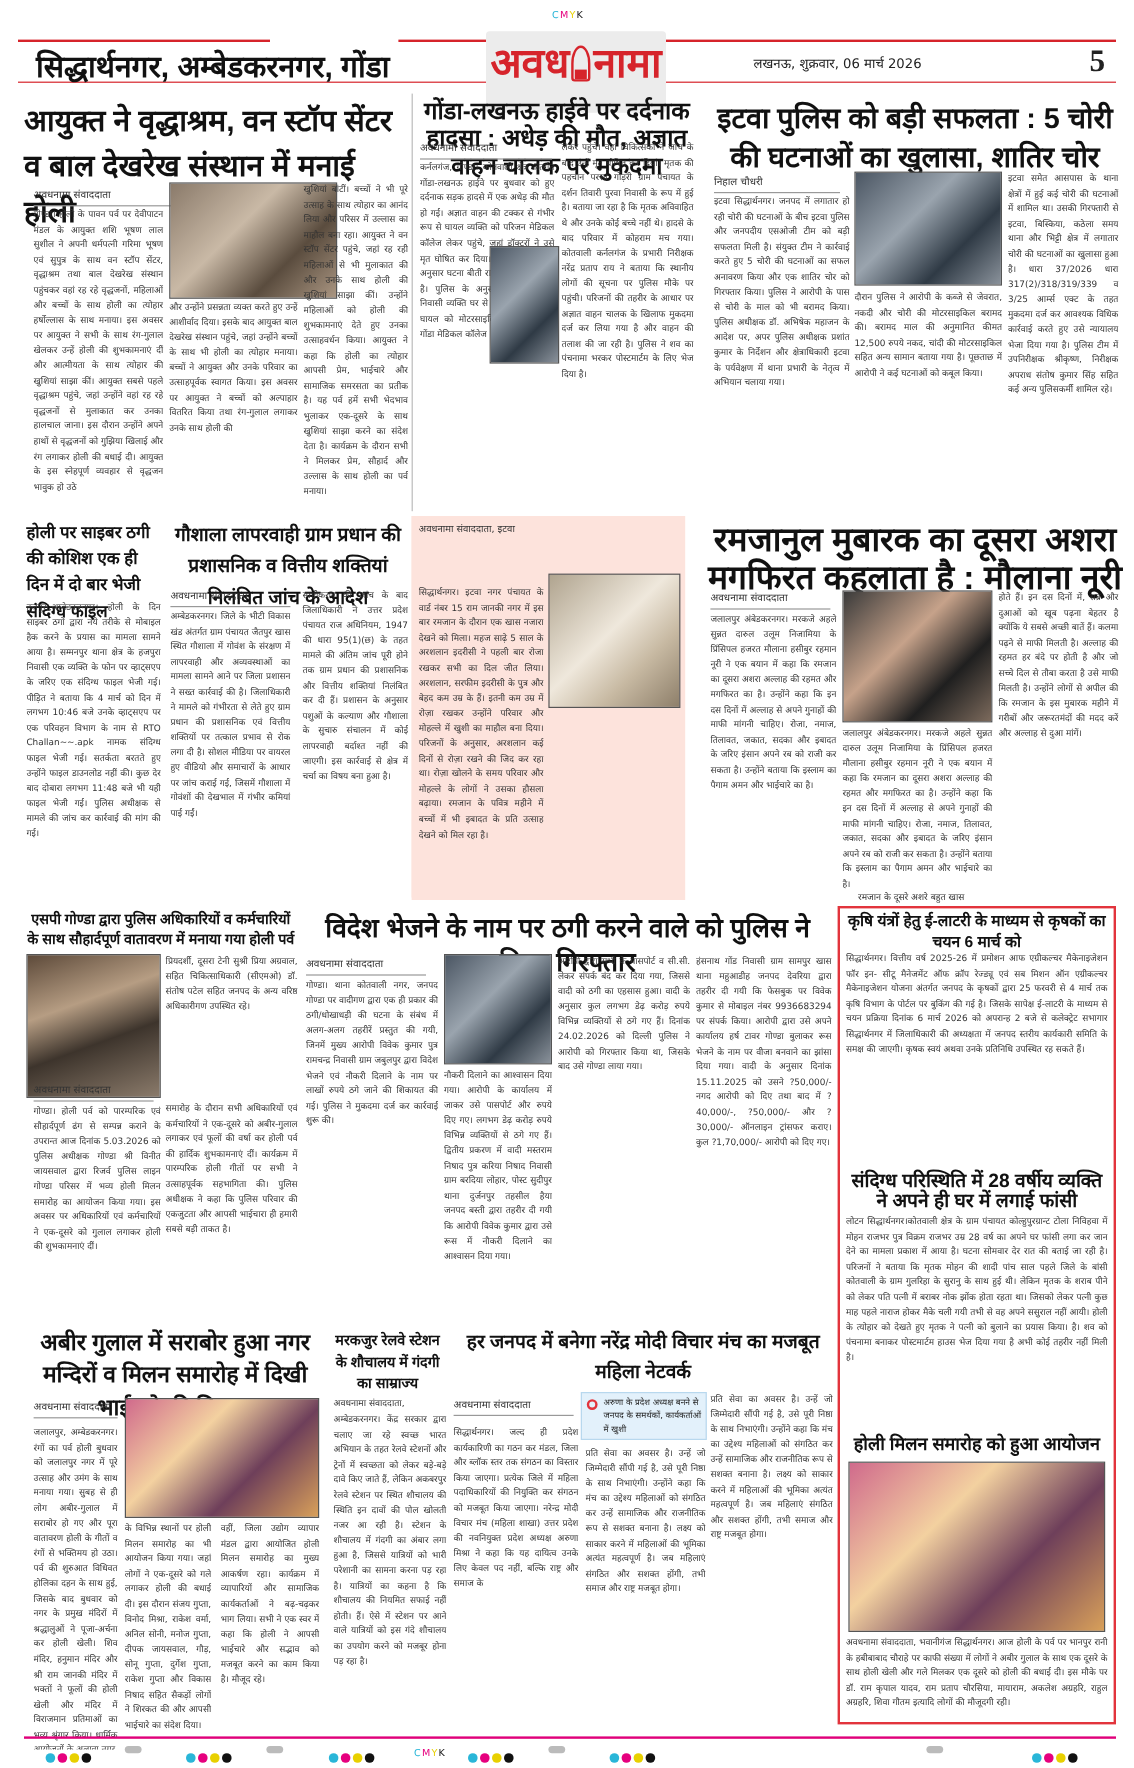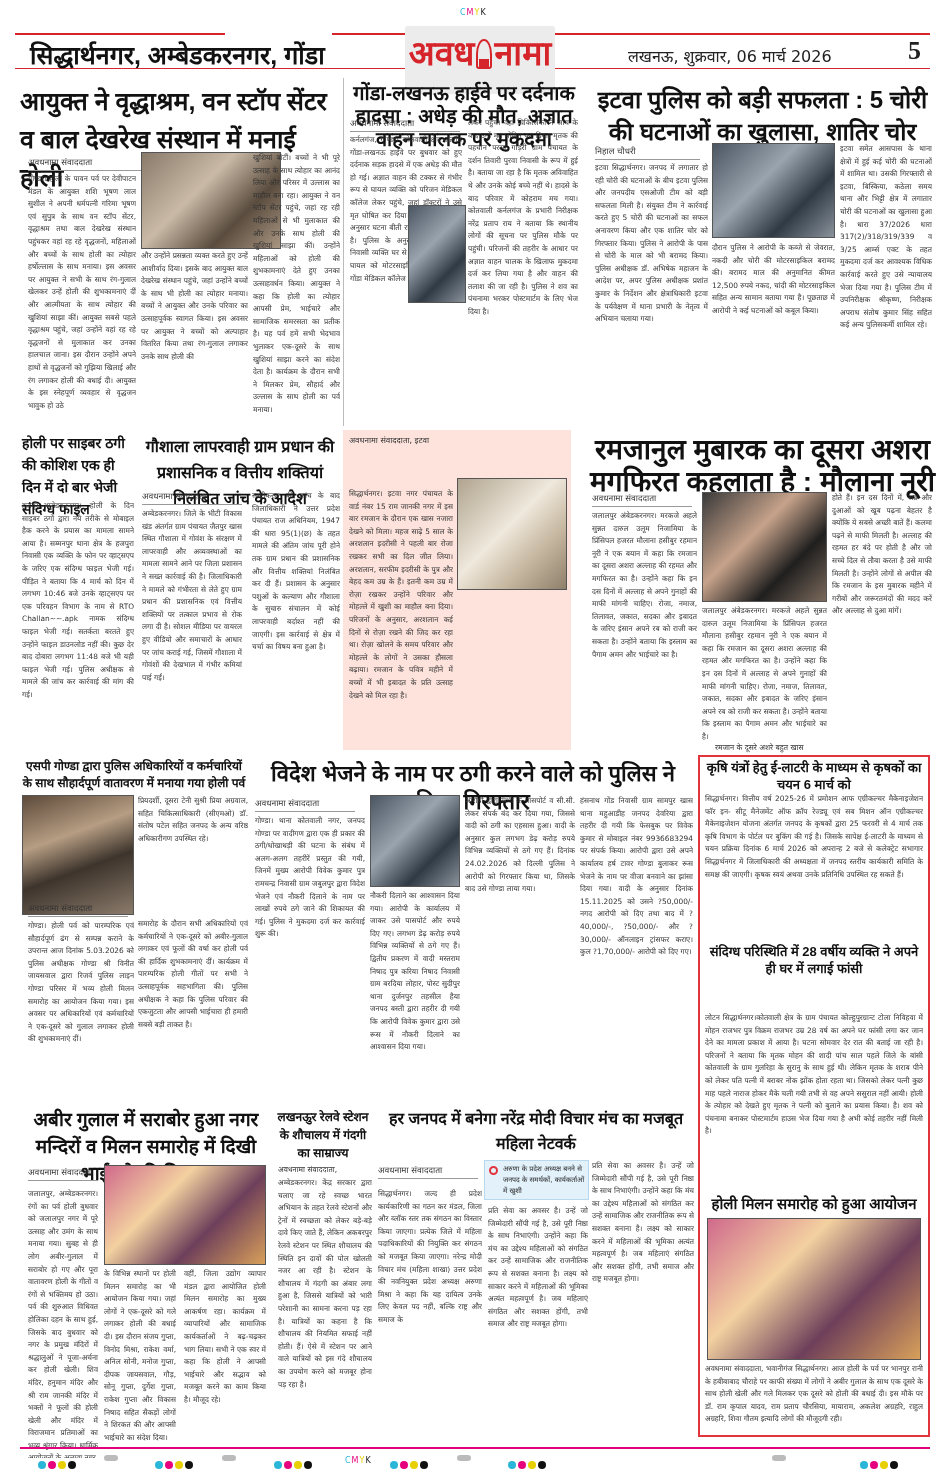--- a/index.html
+++ b/index.html
@@ -4,21 +4,21 @@
 <style>
 *{box-sizing:border-box;margin:0;padding:0}
 body{width:945px;height:1473px;background:#fff;font-family:"DejaVu Sans",sans-serif;color:#222;position:relative;overflow:hidden}
 .abs{position:absolute}
 .cmyk{font-size:8px;letter-spacing:1px}
 .cmyk .c{color:#29b6d8}.cmyk .m{color:#e6007e}.cmyk .y{color:#e8d000}.cmyk .k{color:#222}
 .mast-line{background:#d6242b;height:2px}
 .mast-line2{background:#d6242b;height:1px}
 .edition{font-size:25px;font-weight:bold;color:#111;font-family:"Liberation Sans",sans-serif;white-space:nowrap}
 .logo{background:#ececec;border-radius:3px;text-align:center;font-size:34px;font-weight:bold;color:#d6242b;font-family:"Liberation Sans",sans-serif;line-height:54px}
-.dateline{font-size:16px;color:#222}
+.dateline{font-size:11px;color:#222}
 .pageno{font-size:26px;font-weight:bold;font-family:"Liberation Serif",serif}
 .hl{font-family:"Liberation Sans",sans-serif;font-weight:bold;color:#111;text-align:center;line-height:1.15}
 .by{font-size:8.5px;color:#333;border-bottom:1.5px solid #999;padding-bottom:3px;width:120px}
 .txt{font-size:7.4px;line-height:12.6px;color:#333;text-align:justify;overflow:hidden}
 .photo{background:linear-gradient(135deg,#8a7a6a,#c9b9a6 40%,#5a4c3e 70%,#aa9682);border:1px solid #555}
 .photo.p2{background:linear-gradient(160deg,#5d4a3a,#b69d83 35%,#3d342c 60%,#8b7b6b)}
 .photo.p3{background:linear-gradient(135deg,#4b5663,#9aa4ae 40%,#2f3a45 70%,#8a929b)}
 .photo.p4{background:linear-gradient(135deg,#b0a48f,#efe8dc 45%,#c7b9a2 70%,#8e7f6a)}
 .photo.p5{background:linear-gradient(135deg,#d06a8c,#f3d1a0 35%,#6e3f5a 65%,#d8a05a)}
 .photo.p6{background:linear-gradient(135deg,#3a3a3a,#c6a28a 40%,#1f1f1f 70%,#7c6a5c)}
@@ -104,34 +104,34 @@
 <div class="abs by" style="left:255px;top:797px;width:100px">अवधनामा संवाददाता</div>
 <div class="abs txt" style="left:255px;top:815px;width:110px;height:278px">गोण्डा। थाना कोतवाली नगर, जनपद गोण्डा पर वादीगण द्वारा एक ही प्रकार की ठगी/धोखाधड़ी की घटना के संबंध में अलग-अलग तहरीरें प्रस्तुत की गयी, जिनमें मुख्य आरोपी विवेक कुमार पुत्र रामचन्द्र निवासी ग्राम जबुलपुर द्वारा विदेश भेजने एवं नौकरी दिलाने के नाम पर लाखों रुपये ठगे जाने की शिकायत की गई। पुलिस ने मुकदमा दर्ज कर कार्रवाई शुरू की।</div>
 <div class="abs photo p3" style="left:370px;top:795px;width:90px;height:92px"></div>
 <div class="abs txt" style="left:370px;top:890px;width:90px;height:202px">नौकरी दिलाने का आश्वासन दिया गया। आरोपी के कार्यालय में जाकर उसे पासपोर्ट और रुपये दिए गए। लगभग डेढ़ करोड़ रुपये विभिन्न व्यक्तियों से ठगे गए हैं। द्वितीय प्रकरण में वादी मस्तराम निषाद पुत्र करिया निषाद निवासी ग्राम बरदिया लोहार, पोस्ट सुदीपुर थाना दुर्जनपुर तहसील हैया जनपद बस्ती द्वारा तहरीर दी गयी कि आरोपी विवेक कुमार द्वारा उसे रूस में नौकरी दिलाने का आश्वासन दिया गया।</div>
 <div class="abs txt" style="left:465px;top:795px;width:110px;height:298px">आरोपी द्वारा सभी के पासपोर्ट व सी.सी. लेकर संपर्क बंद कर दिया गया, जिससे वादी को ठगी का एहसास हुआ। वादी के अनुसार कुल लगभग डेढ़ करोड़ रुपये विभिन्न व्यक्तियों से ठगे गए हैं। दिनांक 24.02.2026 को दिल्ली पुलिस ने आरोपी को गिरफ्तार किया था, जिसके बाद उसे गोण्डा लाया गया।</div>
 <div class="abs txt" style="left:580px;top:795px;width:113px;height:298px">हंसनाथ गोंड निवासी ग्राम सामपुर खास थाना महुआडीह जनपद देवरिया द्वारा तहरीर दी गयी कि फेसबुक पर विवेक कुमार से मोबाइल नंबर 9936683294 पर संपर्क किया। आरोपी द्वारा उसे अपने कार्यालय हर्ष टावर गोण्डा बुलाकर रूस भेजने के नाम पर वीजा बनवाने का झांसा दिया गया। वादी के अनुसार दिनांक 15.11.2025 को उसने ?50,000/- नगद आरोपी को दिए तथा बाद में ?40,000/-, ?50,000/- और ?30,000/- ऑनलाइन ट्रांसफर कराए। कुल ?1,70,000/- आरोपी को दिए गए।</div>
 
 <div class="abs redbox" style="left:698px;top:755px;width:232px;height:682px"></div>
 <div class="abs hl" style="left:703px;top:759px;width:222px;font-size:13px;line-height:17px">कृषि यंत्रों हेतु ई-लाटरी के माध्यम से कृषकों का चयन 6 मार्च को</div>
 <div class="abs txt" style="left:705px;top:793px;width:218px;height:178px">सिद्धार्थनगर। वित्तीय वर्ष 2025-26 में प्रमोशन आफ एग्रीकल्चर मैकेनाइजेशन फॉर इन- सीटू मैनेजमेंट ऑफ क्रॉप रेज्ड्यू एवं सब मिशन ऑन एग्रीकल्चर मैकेनाइजेशन योजना अंतर्गत जनपद के कृषकों द्वारा 25 फरवरी से 4 मार्च तक कृषि विभाग के पोर्टल पर बुकिंग की गई है। जिसके सापेक्ष ई-लाटरी के माध्यम से चयन प्रक्रिया दिनांक 6 मार्च 2026 को अपरान्ह 2 बजे से कलेक्ट्रेट सभागार सिद्धार्थनगर में जिलाधिकारी की अध्यक्षता में जनपद स्तरीय कार्यकारी समिति के समक्ष की जाएगी। कृषक स्वयं अथवा उनके प्रतिनिधि उपस्थित रह सकते हैं।</div>
-<div class="abs hl" style="left:703px;top:943px;width:222px;font-size:13px;line-height:17px">संदिग्ध परिस्थिति में 28 वर्षीय व्यक्ति ने अपने ही घर में लगाई फांसी</div>
+<div class="abs hl" style="left:703px;top:976px;width:222px;font-size:16px;line-height:17px">संदिग्ध परिस्थिति में 28 वर्षीय व्यक्ति ने अपने ही घर में लगाई फांसी</div>
 <div class="abs txt" style="left:705px;top:1012px;width:218px;height:178px">लोटन सिद्धार्थनगर।कोतवाली क्षेत्र के ग्राम पंचायत कोल्हुपुरग्रान्ट टोला निविहवा में मोहन राजभर पुत्र विक्रम राजभर उम्र 28 वर्ष का अपने घर फांसी लगा कर जान देने का मामला प्रकाश में आया है। घटना सोमवार देर रात की बताई जा रही है। परिजनों ने बताया कि मृतक मोहन की शादी पांच साल पहले जिले के बांसी कोतवाली के ग्राम गुलरिहा के सुरानु के साथ हुई थी। लेकिन मृतक के शराब पीने को लेकर पति पत्नी में बराबर नोक झोंक होता रहता था। जिसको लेकर पत्नी कुछ माह पहले नाराज होकर मैके चली गयी तभी से वह अपने ससुराल नहीं आयी। होली के त्योहार को देखते हुए मृतक ने पत्नी को बुलाने का प्रयास किया। है। शव को पंचनामा बनाकर पोस्टमार्टम हाउस भेज दिया गया है अभी कोई तहरीर नहीं मिली है।</div>
 <div class="abs hl" style="left:703px;top:1193px;width:222px;font-size:15px;line-height:22px">होली मिलन समारोह को हुआ आयोजन</div>
 <div class="abs photo p5" style="left:707px;top:1218px;width:214px;height:142px"></div>
 <div class="abs txt" style="left:705px;top:1363px;width:218px;height:68px">अवधनामा संवाददाता, भवानीगंज सिद्धार्थनगर। आज होली के पर्व पर भानपुर रानी के हबीबाबाद चौराहे पर काफी संख्या में लोगों ने अबीर गुलाल के साथ एक दूसरे के साथ होली खेली और गले मिलकर एक दूसरे को होली की बधाई दी। इस मौके पर डॉ. राम कृपाल यादव, राम प्रताप चौरसिया, मायाराम, अकलेश अग्रहरि, राहुल अग्रहरि, शिवा गौतम इत्यादि लोगों की मौजूदगी रही।</div>
 
 <div class="abs hl" style="left:20px;top:1106px;width:252px;font-size:19px;line-height:27px">अबीर गुलाल में सराबोर हुआ नगर मन्दिरों व मिलन समारोह में दिखी भाईचारे की मिसाल</div>
 <div class="abs by" style="left:28px;top:1166px;width:70px">अवधनामा संवाददाता</div>
 <div class="abs txt" style="left:28px;top:1188px;width:70px;height:270px">जलालपुर, अम्बेडकरनगर। रंगों का पर्व होली बुधवार को जलालपुर नगर में पूरे उत्साह और उमंग के साथ मनाया गया। सुबह से ही लोग अबीर-गुलाल में सराबोर हो गए और पूरा वातावरण होली के गीतों व रंगों से भक्तिमय हो उठा। पर्व की शुरुआत विधिवत होलिका दहन के साथ हुई, जिसके बाद बुधवार को नगर के प्रमुख मंदिरों में श्रद्धालुओं ने पूजा-अर्चना कर होली खेली। शिव मंदिर, हनुमान मंदिर और श्री राम जानकी मंदिर में भक्तों ने फूलों की होली खेली और मंदिर में विराजमान प्रतिमाओं का भव्य श्रृंगार किया। धार्मिक आयोजनों के अलावा नगर</div>
 <div class="abs photo p5" style="left:104px;top:1165px;width:162px;height:100px"></div>
 <div class="abs txt" style="left:104px;top:1268px;width:72px;height:190px">के विभिन्न स्थानों पर होली मिलन समारोह का भी आयोजन किया गया। जहां लोगों ने एक-दूसरे को गले लगाकर होली की बधाई दी। इस दौरान संजय गुप्ता, विनोद मिश्रा, राकेश वर्मा, अनिल सोनी, मनोज गुप्ता, दीपक जायसवाल, गौड़, सोनू गुप्ता, दुर्गेश गुप्ता, राकेश गुप्ता और विकास निषाद सहित सैकड़ों लोगों ने शिरकत की और आपसी भाईचारे का संदेश दिया।</div>
 <div class="abs txt" style="left:184px;top:1268px;width:82px;height:190px">वहीं, जिला उद्योग व्यापार मंडल द्वारा आयोजित होली मिलन समारोह का मुख्य आकर्षण रहा। कार्यक्रम में व्यापारियों और सामाजिक कार्यकर्ताओं ने बढ़-चढ़कर भाग लिया। सभी ने एक स्वर में कहा कि होली ने आपसी भाईचारे और सद्भाव को मजबूत करने का काम किया है। मौजूद रहे।</div>
 
-<div class="abs hl" style="left:275px;top:1108px;width:96px;font-size:12px;line-height:18px">लखनऊुर रेलवे स्टेशन के शौचालय में गंदगी का साम्राज्य</div>
+<div class="abs hl" style="left:275px;top:1108px;width:96px;font-size:12px;line-height:18px">मरकजुर रेलवे स्टेशन के शौचालय में गंदगी का साम्राज्य</div>
 <div class="abs" style="left:278px;top:1164px;width:94px;font-size:7.5px;color:#333">अवधनामा संवाददाता,</div>
 <div class="abs txt" style="left:278px;top:1177px;width:94px;height:282px">अम्बेडकरनगर। केंद्र सरकार द्वारा चलाए जा रहे स्वच्छ भारत अभियान के तहत रेलवे स्टेशनों और ट्रेनों में स्वच्छता को लेकर बड़े-बड़े दावे किए जाते हैं, लेकिन अकबरपुर रेलवे स्टेशन पर स्थित शौचालय की स्थिति इन दावों की पोल खोलती नजर आ रही है। स्टेशन के शौचालय में गंदगी का अंबार लगा हुआ है, जिससे यात्रियों को भारी परेशानी का सामना करना पड़ रहा है। यात्रियों का कहना है कि शौचालय की नियमित सफाई नहीं होती। हैं। ऐसे में स्टेशन पर आने वाले यात्रियों को इस गंदे शौचालय का उपयोग करने को मजबूर होना पड़ रहा है।</div>
 
 <div class="abs hl" style="left:376px;top:1106px;width:320px;font-size:16px;line-height:25px">हर जनपद में बनेगा नरेंद्र मोदी विचार मंच का मजबूत महिला नेटवर्क</div>
 <div class="abs by" style="left:378px;top:1164px;width:100px">अवधनामा संवाददाता</div>
 <div class="abs txt" style="left:378px;top:1188px;width:104px;height:270px">सिद्धार्थनगर। जल्द ही प्रदेश कार्यकारिणी का गठन कर मंडल, जिला और ब्लॉक स्तर तक संगठन का विस्तार किया जाएगा। प्रत्येक जिले में महिला पदाधिकारियों की नियुक्ति कर संगठन को मजबूत किया जाएगा। नरेन्द्र मोदी विचार मंच (महिला शाखा) उत्तर प्रदेश की नवनियुक्त प्रदेश अध्यक्ष अरुणा मिश्रा ने कहा कि यह दायित्व उनके लिए केवल पद नहीं, बल्कि राष्ट्र और समाज के</div>
 <div class="abs bluebox" style="left:484px;top:1160px;width:105px;height:40px">
   <span class="abs" style="left:4px;top:5px;width:9px;height:9px;border:2px solid #e2343c;border-radius:50%"></span>
   <div class="abs" style="left:18px;top:3px;width:84px;font-size:7px;line-height:11px;color:#222">अरुणा के प्रदेश अध्यक्ष बनने से जनपद के समर्थकों, कार्यकर्ताओं में खुशी</div>
 </div>

